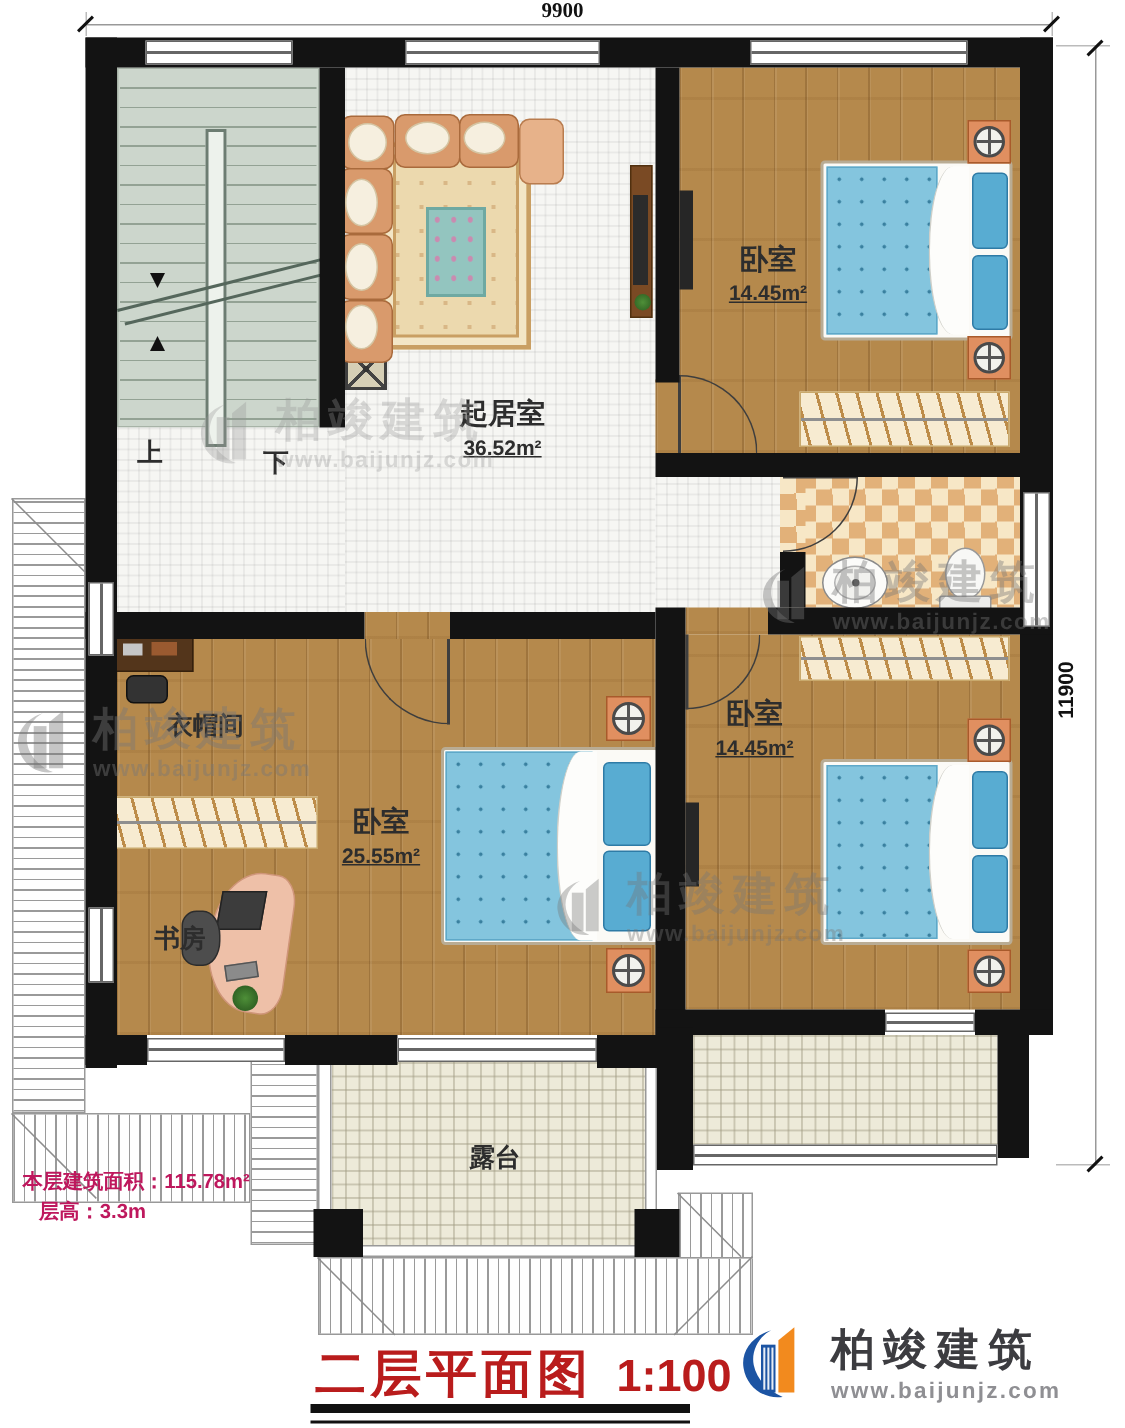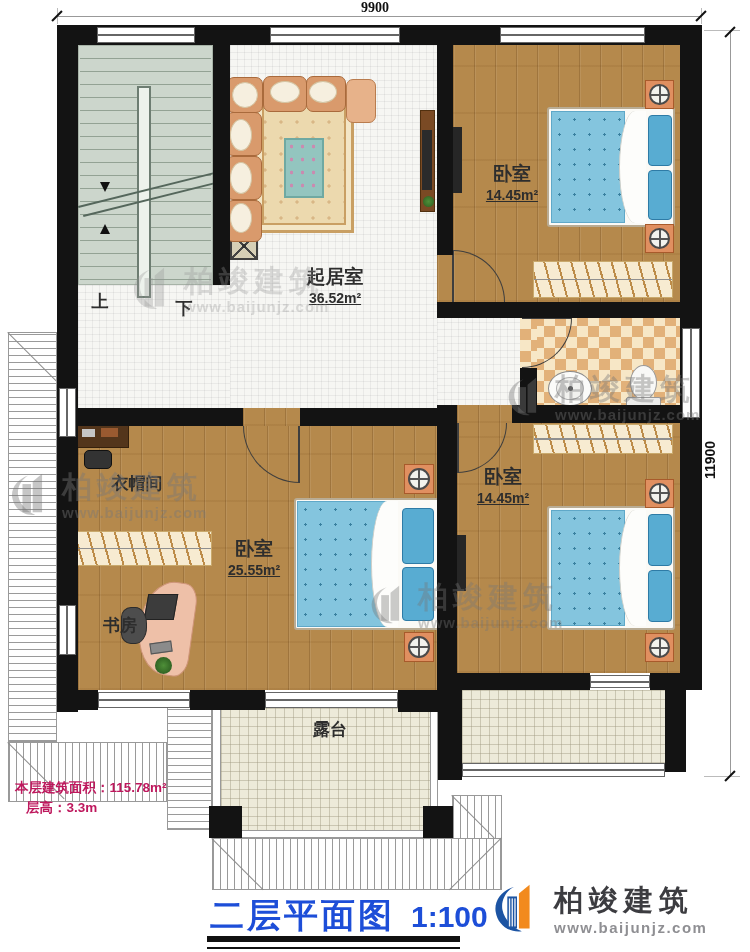--- a/index.html
+++ b/index.html
@@ -44,21 +44,21 @@
   .ext{background:#bbb;z-index:40;}
   .dimtxt{color:#111;font-weight:700;font-size:14px;text-align:center;z-index:41;}
   .wm{display:flex;align-items:center;gap:8px;font-weight:700;z-index:50;}
   .wm svg{fill:currentColor;flex:none;}
   .wm .t{display:flex;flex-direction:column;line-height:1.05;}
   .wm .n{font-size:30px;letter-spacing:5px;}
   .wm .u{font-size:15px;letter-spacing:1px;margin-top:3px;}
   .brand{display:flex;align-items:center;gap:10px;z-index:55;}
   .brand .n{font-size:29px;font-weight:700;color:#3c3c40;letter-spacing:6px;line-height:1;}
   .brand .u{font-size:15px;font-weight:700;color:#8f8f93;letter-spacing:1.5px;margin-top:5px;}
-  .ttl{display:flex;align-items:baseline;gap:16px;z-index:55;color:#1d4ed8;}
+  .ttl{display:flex;align-items:baseline;gap:16px;z-index:55;color:#b91c1c;}
   .ttl .t1{font-size:34px;font-weight:700;letter-spacing:3px;}
   .ttl .t2{font-size:30px;font-weight:700;}
   .note{color:#be185d;font-weight:700;font-size:13.5px;z-index:55;white-space:nowrap;}
 </style>
 </head>
 <body>
 
 <div id="plan">
 
   <div class="a stairF" style="left:78px;top:45px;width:135px;height:240px;"></div>
@@ -231,21 +231,21 @@
   <div class="a lbl big" style="left:194px;top:538px;width:120px;">
     <span class="nm">卧室</span>
     <span class="ar">25.55m²</span>
   </div>
   <div class="a lbl" style="left:82px;top:474px;width:110px;">
     <span class="nm">衣帽间</span>
   </div>
   <div class="a lbl" style="left:65px;top:616px;width:110px;">
     <span class="nm">书房</span>
   </div>
-  <div class="a lbl" style="left:275px;top:720px;width:110px;">
+  <div class="a lbl" style="left:275px;top:762px;width:110px;">
     <span class="nm">露台</span>
   </div>
   <div class="a lbl" style="left:88px;top:292px;width:24px;">
       <span class="nm">上</span>
     </div>
   <div class="a lbl" style="left:172px;top:299px;width:24px;">
       <span class="nm">下</span>
     </div>
 
   <div class="a dimline" style="left:57px;top:16px;width:645px;height:1px;"></div>

